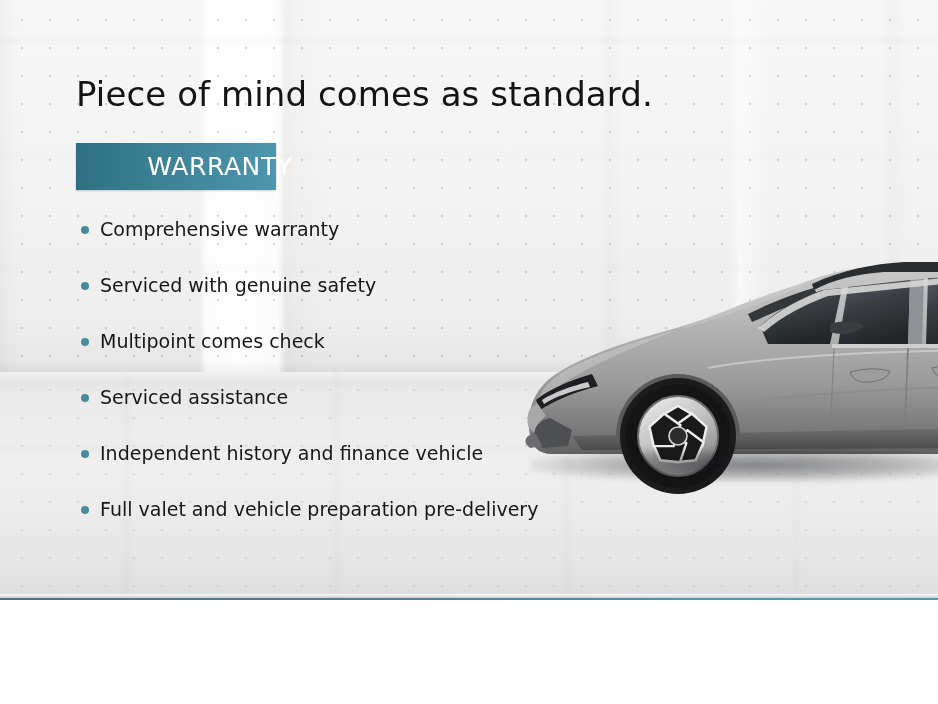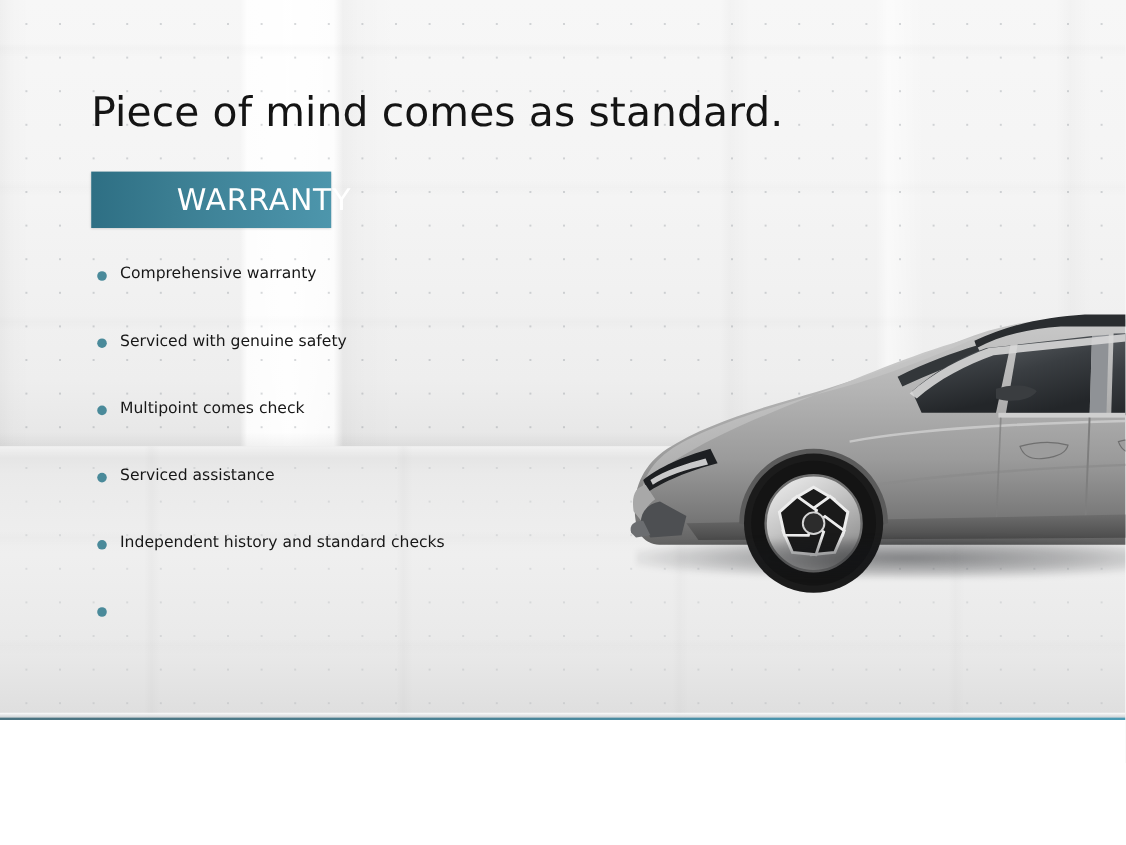--- a/index.html
+++ b/index.html
@@ -93,21 +93,21 @@
     color:#ffffff;font-size:25px;letter-spacing:0.6px;font-weight:400;padding-left:44px;
   }
   .bullets{position:absolute;left:76px;top:214px;width:600px;}
   .bullet-row{position:relative;height:56px;}
   .bullet-dot{
     position:absolute;left:5px;top:12px;width:8px;height:8px;border-radius:50%;
     background:#4a8a9a;
   }
   .bullet-text{
     position:absolute;left:24px;top:2px;
-    font-size:13px;line-height:26px;color:#171717;white-space:nowrap;font-weight:400;
+    font-size:19px;line-height:26px;color:#171717;white-space:nowrap;font-weight:400;
   }
 
   
   .footer-edge{position:absolute;left:0;top:594px;width:938px;height:4px;
     background:linear-gradient(to bottom, rgba(255,255,255,0.9), rgba(200,205,208,0.8));}
   .footer{
     position:absolute;left:0;top:598px;width:938px;height:106px;
     background:linear-gradient(to right,#4a7280 0%, #4c7886 18%, #4a8396 42%, #4a93ac 68%, #4e9cb6 88%, #4b9ab3 100%);
   }
 </style>
@@ -258,24 +258,25 @@
     <div class="bullet-row">
       <span class="bullet-dot"></span>
       <span class="bullet-text">Multipoint comes check</span>
     </div>
     <div class="bullet-row">
       <span class="bullet-dot"></span>
       <span class="bullet-text">Serviced assistance</span>
     </div>
     <div class="bullet-row">
       <span class="bullet-dot"></span>
-      <span class="bullet-text">Independent history and standard checks</span>
-    </div>
-    <div class="bullet-row">
-      <span class="bullet-dot"></span>
+      <span class="bullet-text">Independent history and finance vehicle</span>
+    </div>
+    <div class="bullet-row">
+      <span class="bullet-dot"></span>
+      <span class="bullet-text">Full valet and vehicle preparation pre-delivery</span>
     </div>
   </div>
 
   <div class="footer-edge"></div>
   <div class="footer">
     
   </div>
 
 </div>
 

